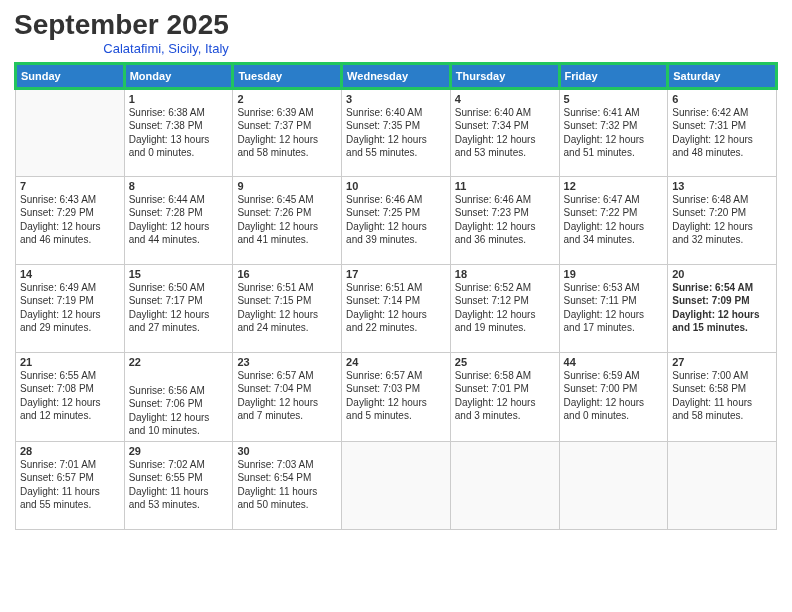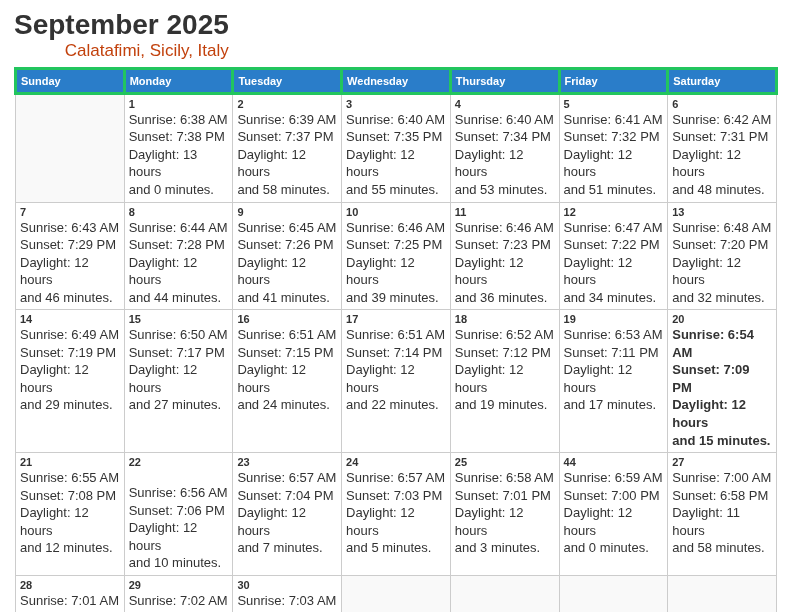--- a/index.html
+++ b/index.html
@@ -37,22 +37,22 @@
     .title-block {
       text-align: right;
     }
     .month-title {
       font-size: 28px;
       font-weight: bold;
       color: #333;
       line-height: 1.1;
     }
     .subtitle {
-      font-size: 17px;
-      color: #c2410c;
+      font-size: 13px;
+      color: #1d4ed8;
     }
     .calendar {
       width: 100%;
       border-collapse: collapse;
       table-layout: fixed;
     }
     .calendar thead th {
       background: #2a7dc9;
       color: #fff;
       font-size: 11px;
@@ -73,21 +73,21 @@
     .calendar tbody tr:nth-child(odd) td {
       background: #fff;
     }
     .day-number {
       font-size: 11px;
       font-weight: bold;
       color: #333;
       margin-bottom: 1px;
     }
     .cell-text {
-      font-size: 13px;
+      font-size: 10px;
       line-height: 1.35;
       color: #333;
     }
     .empty-cell {
       background: #f9f9f9 !important;
     }
   </style>
 </head>
 <body>
 

